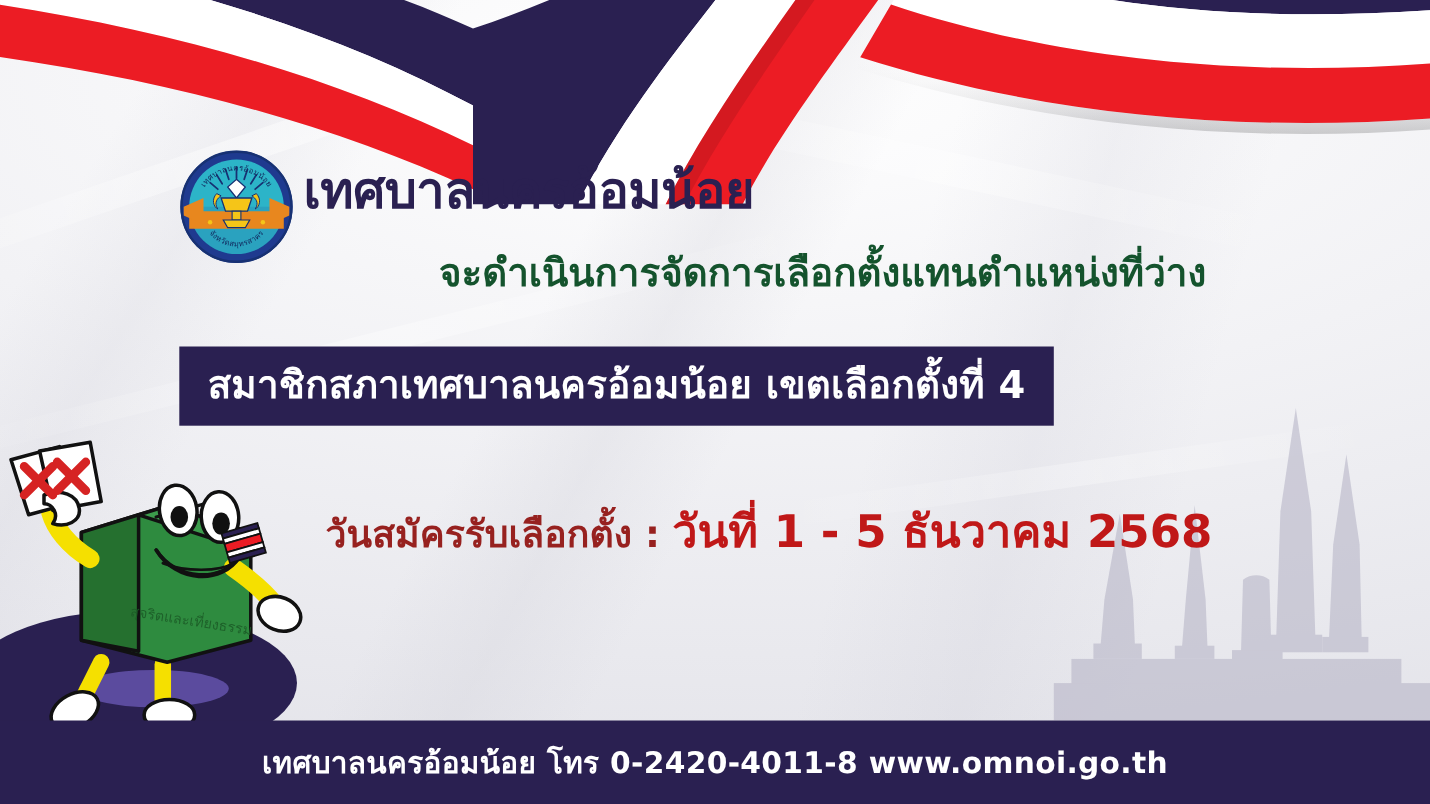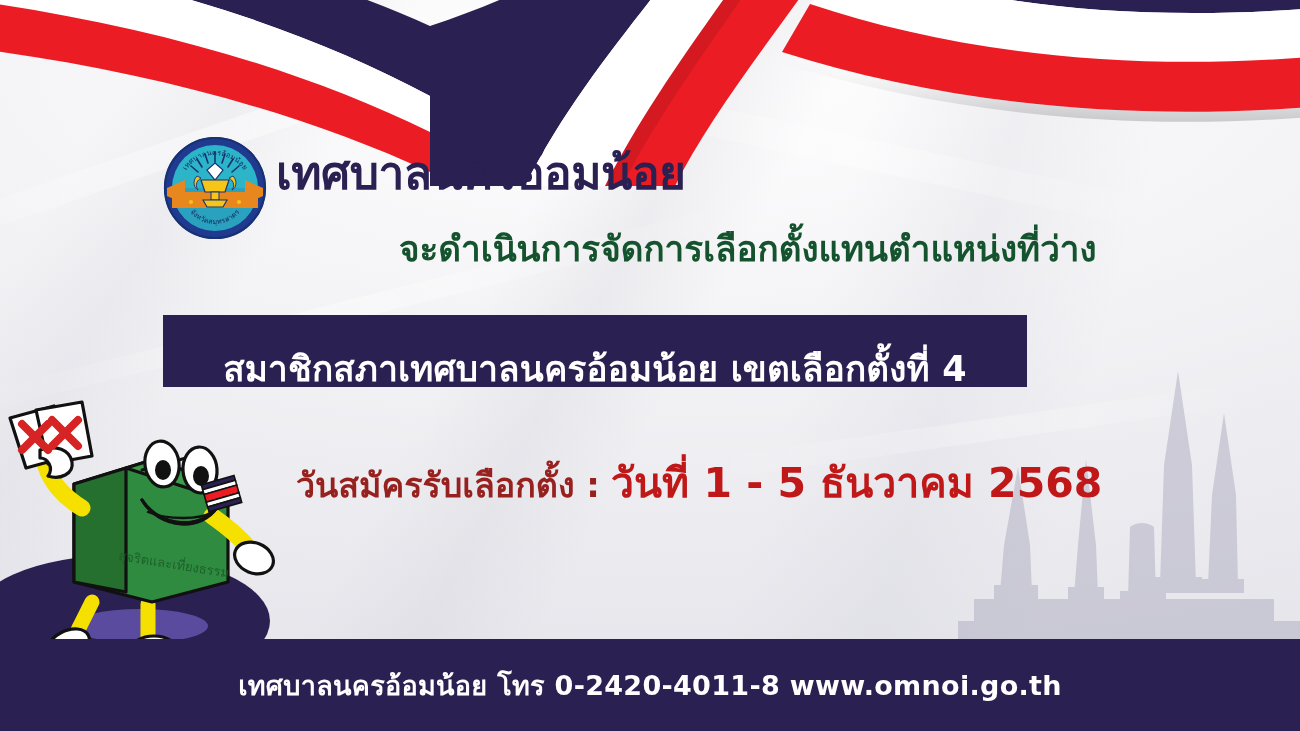--- a/index.html
+++ b/index.html
@@ -39,22 +39,22 @@
     letter-spacing:-.5px;line-height:1;white-space:nowrap;
   }
   .sub-line{
     position:absolute;left:399px;top:232px;
     font-size:35px;font-weight:bold;color:#14532d;
     line-height:1;white-space:nowrap;
   }
 
   
   .navy-bar{
-    position:absolute;left:163px;top:315px;width:864px;height:72px;
-    background:#2a2051;display:flex;align-items:flex-end;justify-content:center;
+    position:absolute;left:163px;top:315px;width:795px;height:72px;
+    background:#2a2051;display:flex;align-items:center;justify-content:center;
   }
   .navy-bar-text{
     color:#ffffff;font-size:35px;font-weight:bold;white-space:nowrap;
     line-height:1;letter-spacing:.2px;
   }
 
   
   .date-row{position:absolute;white-space:nowrap;line-height:1;}
   .date-row.r1{left:296px;top:463px;}
   .date-row.r2{left:430px;top:528px;}
@@ -63,21 +63,21 @@
 
   
   .mascot{position:absolute;left:-4px;top:388px;width:280px;height:288px;}
   .ground{position:absolute;left:-30px;bottom:44px;width:300px;height:132px;
     background:#2a2051;border-radius:50%;}
   .ground-shade{position:absolute;left:72px;bottom:88px;width:136px;height:34px;
     background:#5b4b9e;border-radius:50%;}
 
   
   .footer{
-    position:absolute;left:0;right:0;bottom:0;height:92px;
+    position:absolute;left:0;right:0;bottom:0;height:76px;
     background:#2a2051;display:flex;align-items:center;justify-content:center;
   }
   .footer-text{color:#fff;font-size:27px;font-weight:bold;white-space:nowrap;letter-spacing:.3px;}
 </style>
 </head>
 <body>
 
 <div class="banner">
 
   <div class="bg-base"></div>

